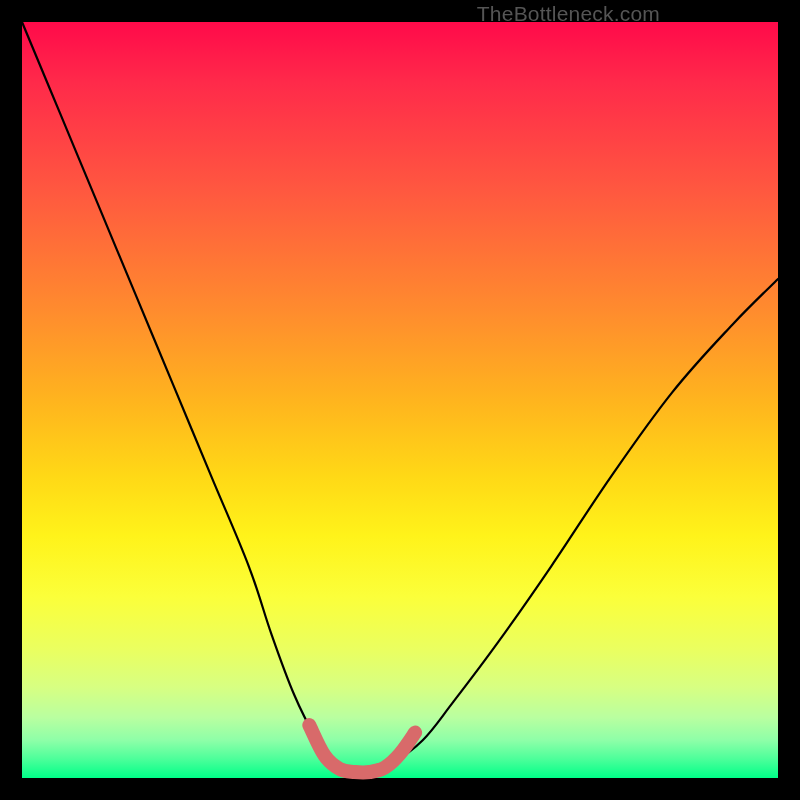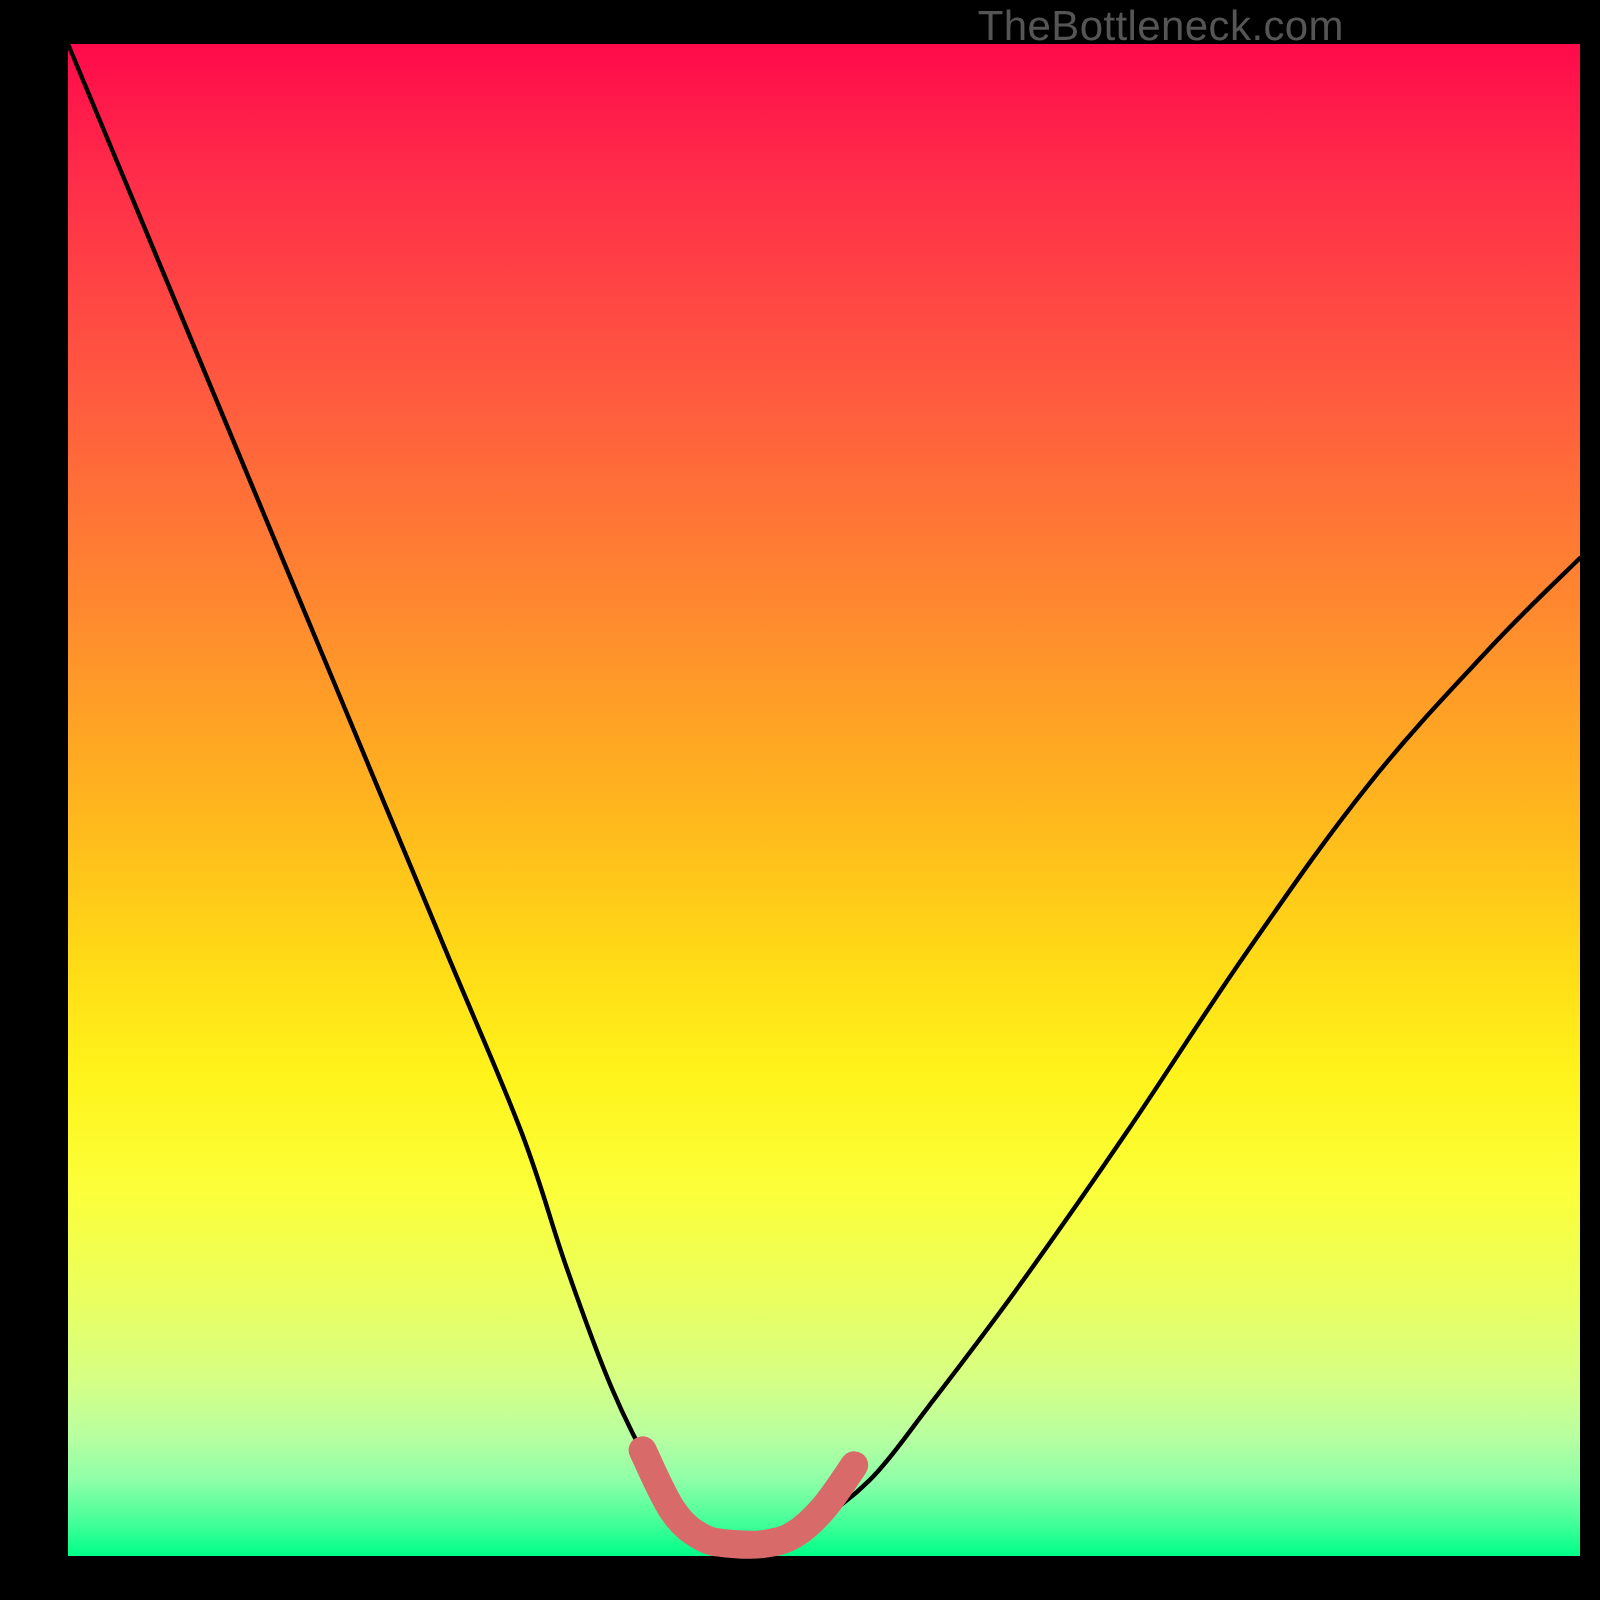--- a/index.html
+++ b/index.html
@@ -6,21 +6,21 @@
     margin: 0;
     padding: 0;
     width: 800px;
     height: 800px;
     background: #000;
     overflow: hidden;
     font-family: Arial, Helvetica, sans-serif;
   }
   .frame {
     position: absolute;
-    left: 12px;
+    left: 0;
     top: 0;
     width: 668px;
     height: 800px;
     background: #000;
   }
   .plot {
     position: absolute;
     left: 22px;
     top: 22px;
     width: 756px;

